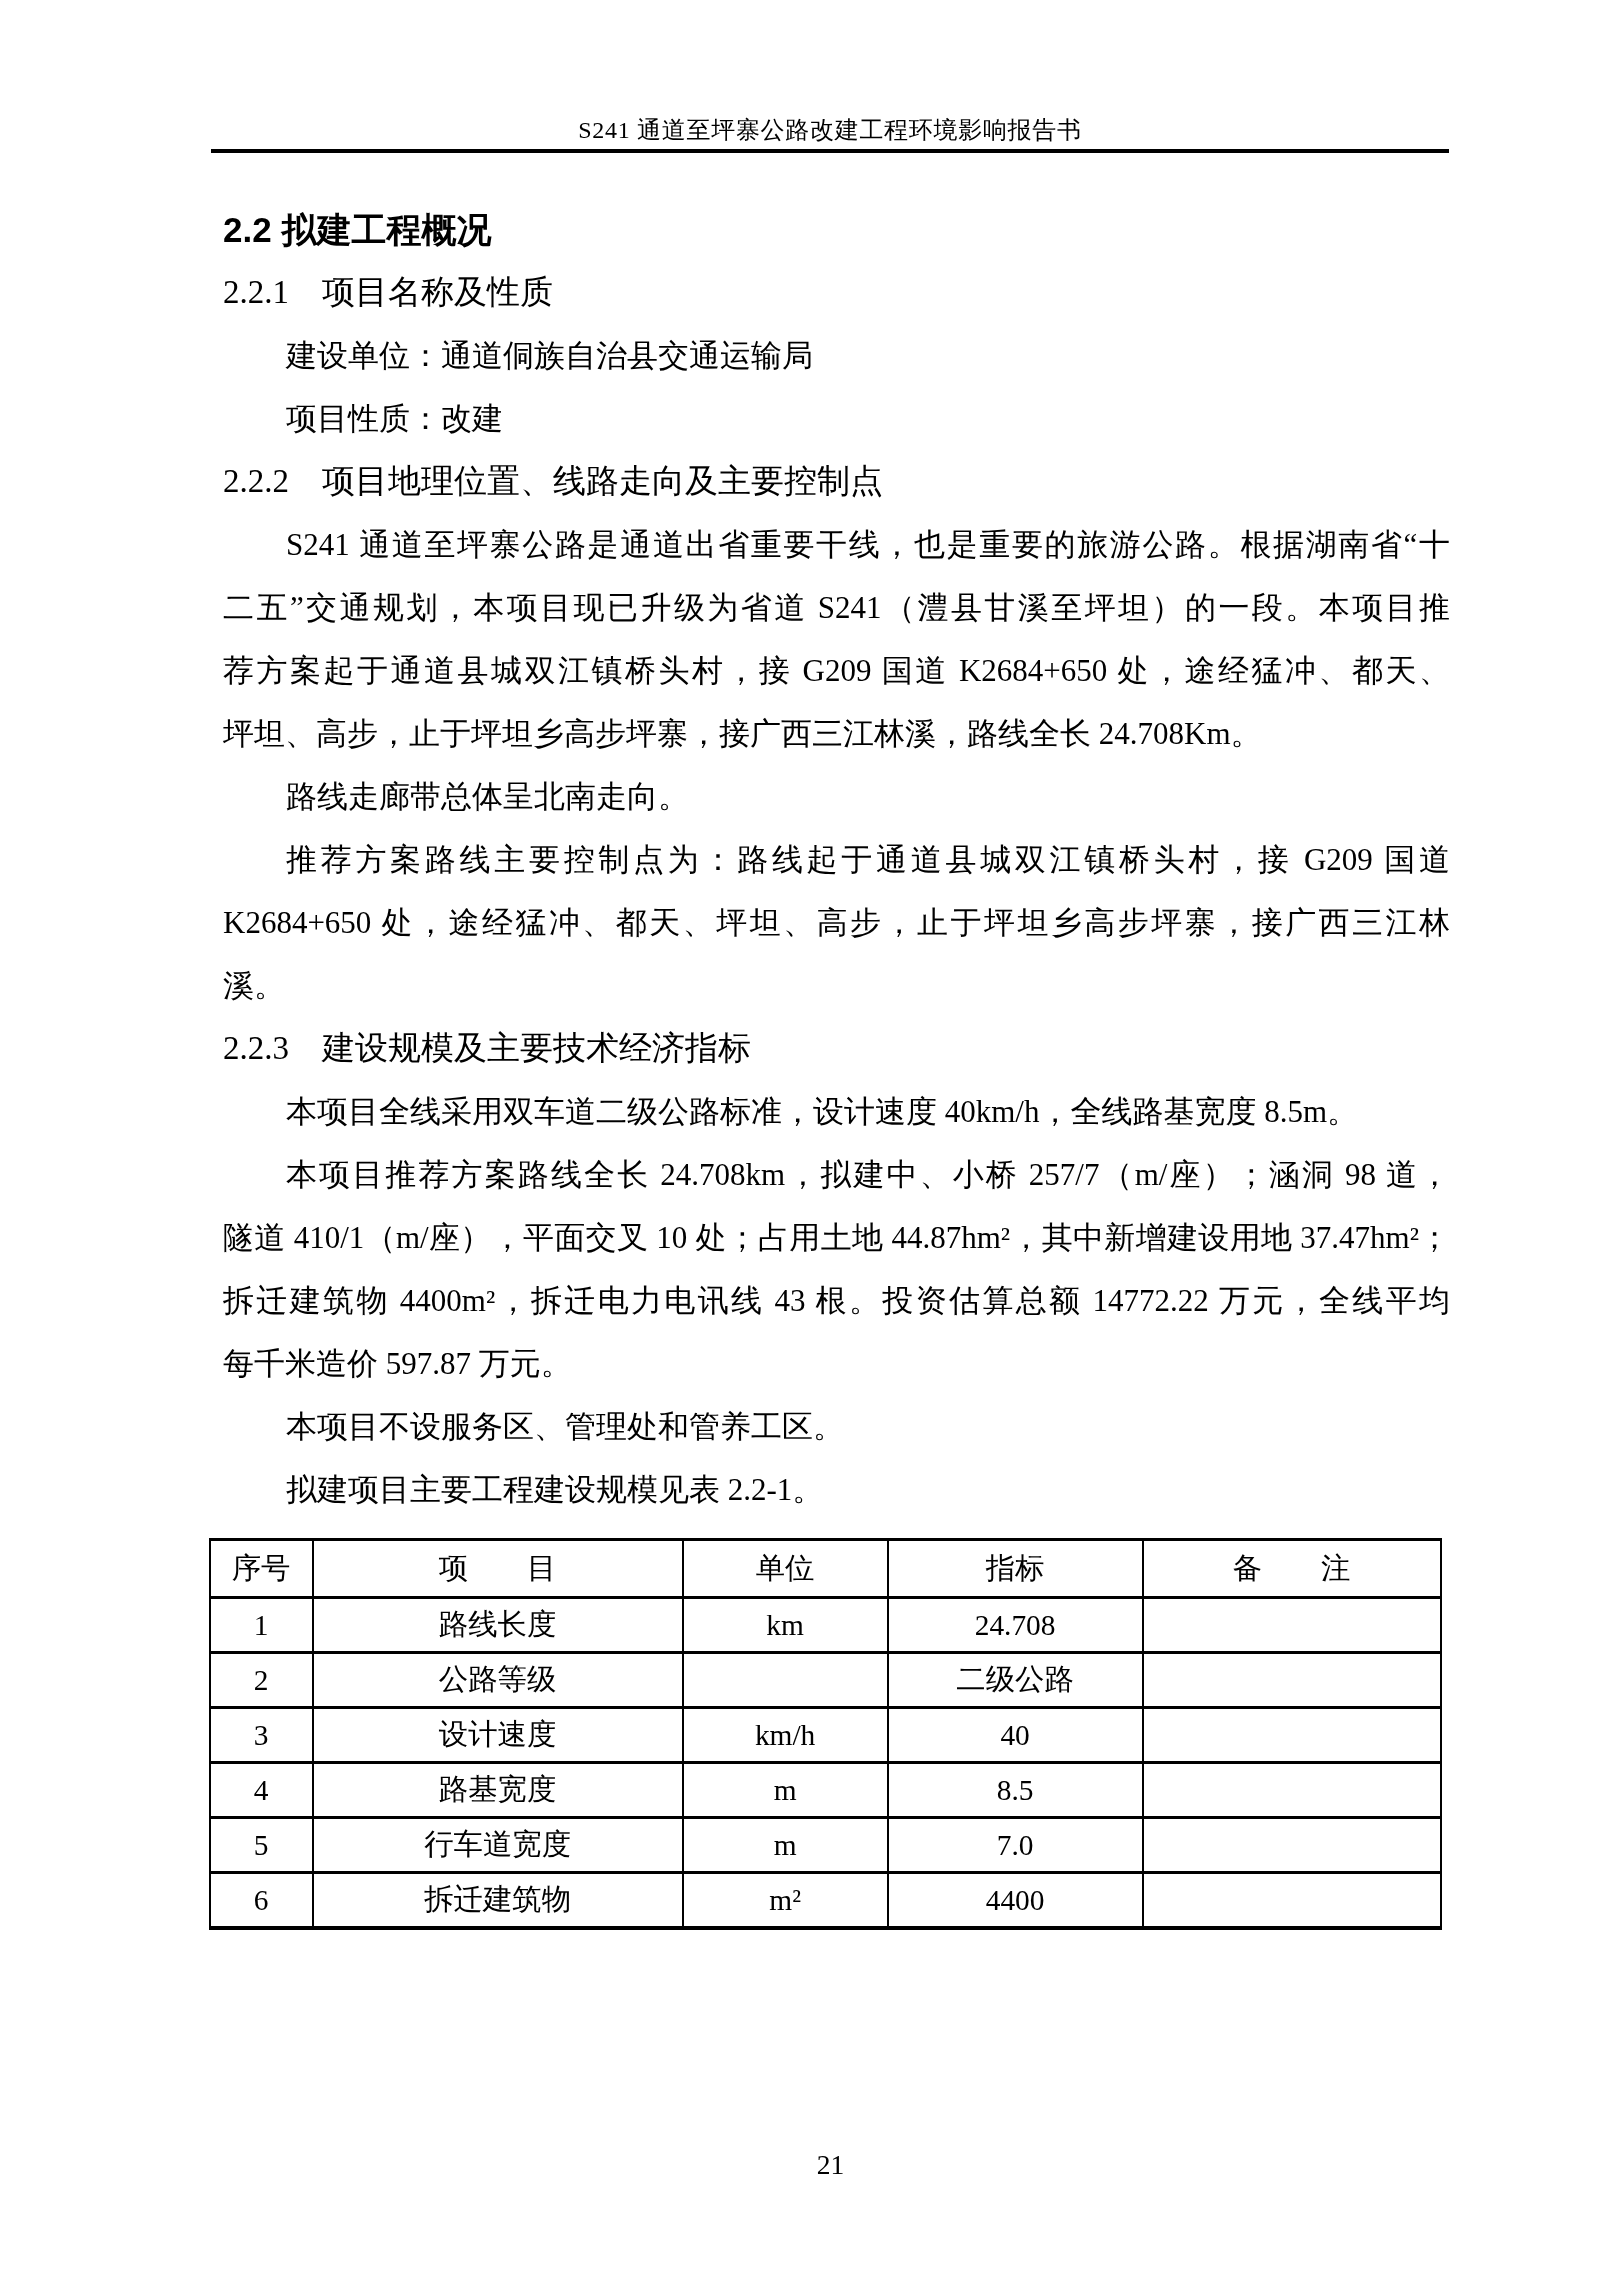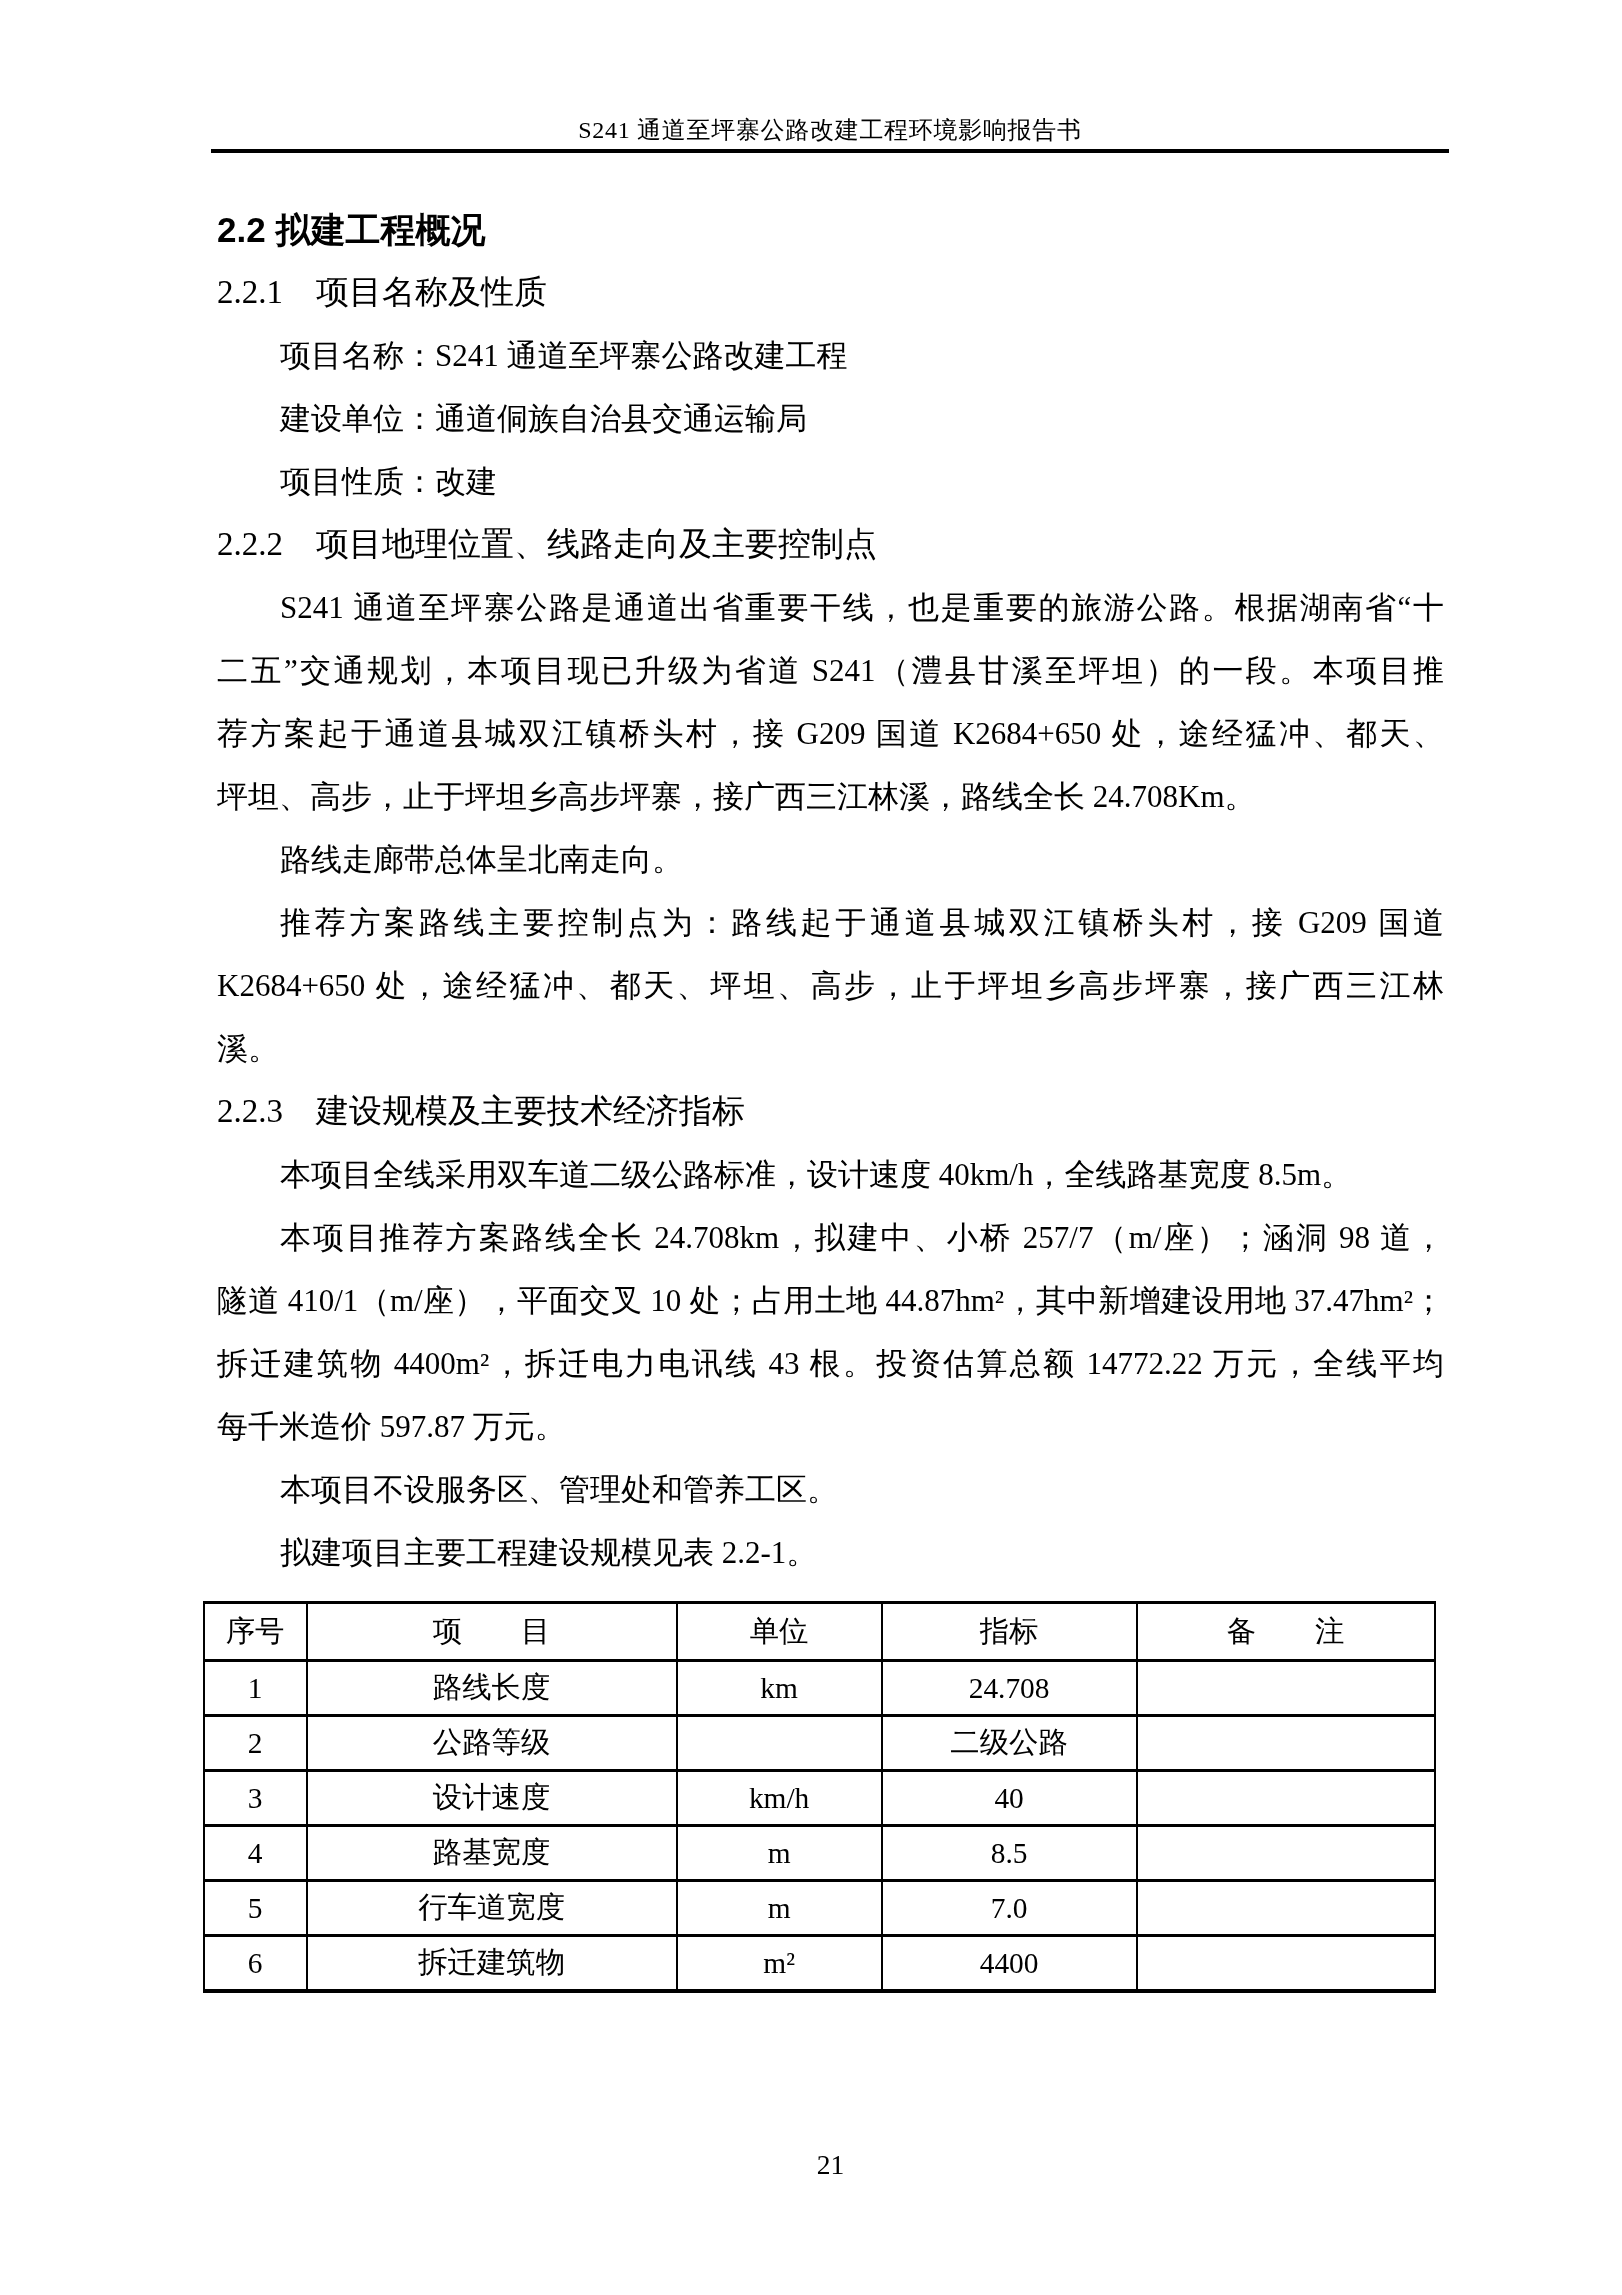--- a/index.html
+++ b/index.html
@@ -32,21 +32,21 @@
     top: 149px;
     left: 211px;
     width: 1238px;
     height: 3.9px;
     background: #000000;
   }
   
   .content {
     position: absolute;
     top: 198px;
-    left: 217px;
+    left: 223px;
     width: 1227px;
   }
   .line {
     font-size: 31px;
     line-height: 63px;
     height: 63px;
     text-align: left;
     white-space: nowrap;
   }
   .line.ind { text-indent: 63px; }
@@ -113,21 +113,20 @@
 </style>
 </head>
 <body>
 
 <div class="page-header-title">S241 通道至坪寨公路改建工程环境影响报告书</div>
 <div class="page-header-rule"></div>
 
 <div class="content">
   <div class="line h2">2.2 拟建工程概况</div>
   <div class="line h3">2.2.1　项目名称及性质</div>
-  <div class="line ind">项目名称：S241 通道至坪寨公路改建工程</div>
   <div class="line ind">建设单位：通道侗族自治县交通运输局</div>
   <div class="line ind">项目性质：改建</div>
   <div class="line h3">2.2.2　项目地理位置、线路走向及主要控制点</div>
   <div class="line ind just">S241 通道至坪寨公路是通道出省重要干线，也是重要的旅游公路。根据湖南省“十</div>
   <div class="line just">二五”交通规划，本项目现已升级为省道 S241（澧县甘溪至坪坦）的一段。本项目推</div>
   <div class="line just">荐方案起于通道县城双江镇桥头村，接 G209 国道 K2684+650 处，途经猛冲、都天、</div>
   <div class="line">坪坦、高步，止于坪坦乡高步坪寨，接广西三江林溪，路线全长 24.708Km。</div>
   <div class="line ind">路线走廊带总体呈北南走向。</div>
   <div class="line ind just">推荐方案路线主要控制点为：路线起于通道县城双江镇桥头村，接  G209  国道</div>
   <div class="line just">K2684+650 处，途经猛冲、都天、坪坦、高步，止于坪坦乡高步坪寨，接广西三江林</div>

